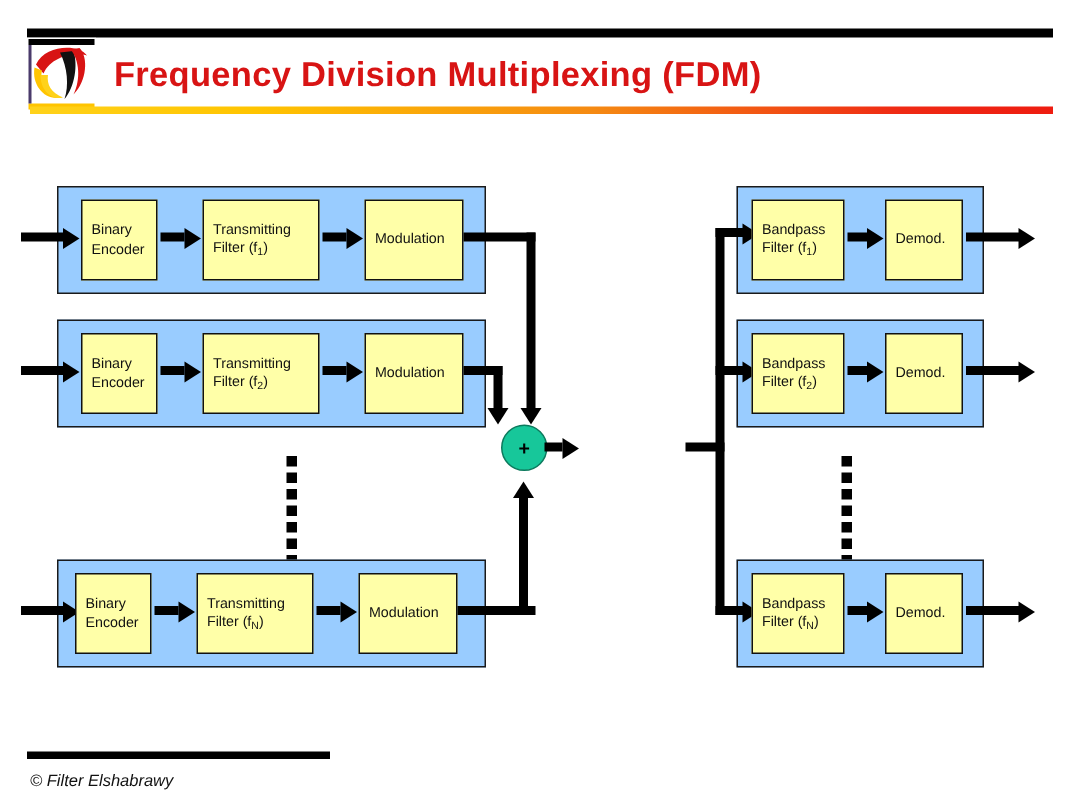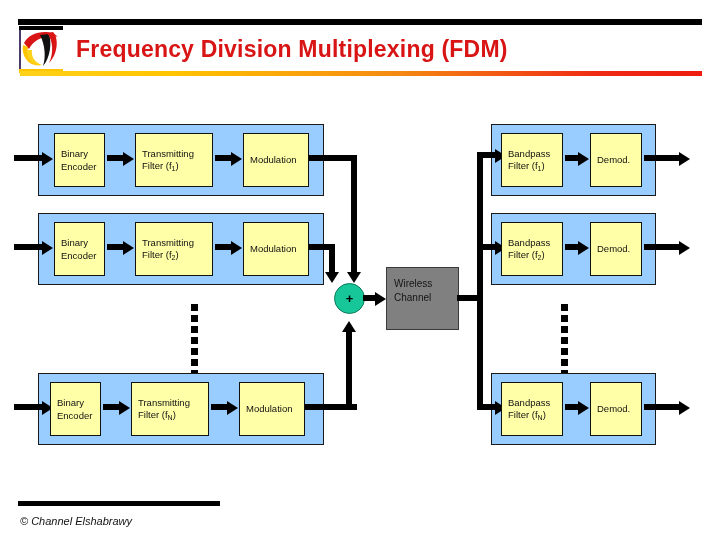--- a/index.html
+++ b/index.html
@@ -305,24 +305,20 @@
   <div class="vline" style="left:346px; top:330px; height:77px;"></div>
   <div class="arrow-u" style="left:342px; top:321px;"></div>
 
   <div id="summing-junction">
     <span>+</span>
   </div>
 
   <div class="hline" style="left:363px; top:295px; width:12px;"></div>
   <div class="arrow-r" style="left:375px; top:292px;"></div>
 
-  <div id="wireless-channel">
-    <div>Wireless</div>
-    <div>Channel</div>
-  </div>
 
   <div class="hline" style="left:457px; top:295px; width:26px;"></div>
   <div class="vline" style="left:477px; top:152px; height:258px;"></div>
 
   <div class="chain-panel" style="left:491px; top:124px; width:165px; height:72px;"></div>
 
   <div class="hline" style="left:477px; top:152px; width:22px;"></div>
   <div class="arrow-r" style="left:495px; top:149px;"></div>
 
   <div class="block" style="left:501px; top:133px; width:62px; height:54px;">
@@ -387,13 +383,13 @@
   <div class="block" style="left:590px; top:382px; width:52px; height:54px;">
     <span>Demod.</span>
   </div>
 
   <div class="hline" style="left:644px; top:404px; width:36px;"></div>
   <div class="arrow-r" style="left:679px; top:401px;"></div>
 
 </div>
 
 <div id="footer-rule"></div>
-<div id="copyright">© Channel Elshabrawy</div>
+<div id="copyright">© Filter Elshabrawy</div>
 
 </body></html>

